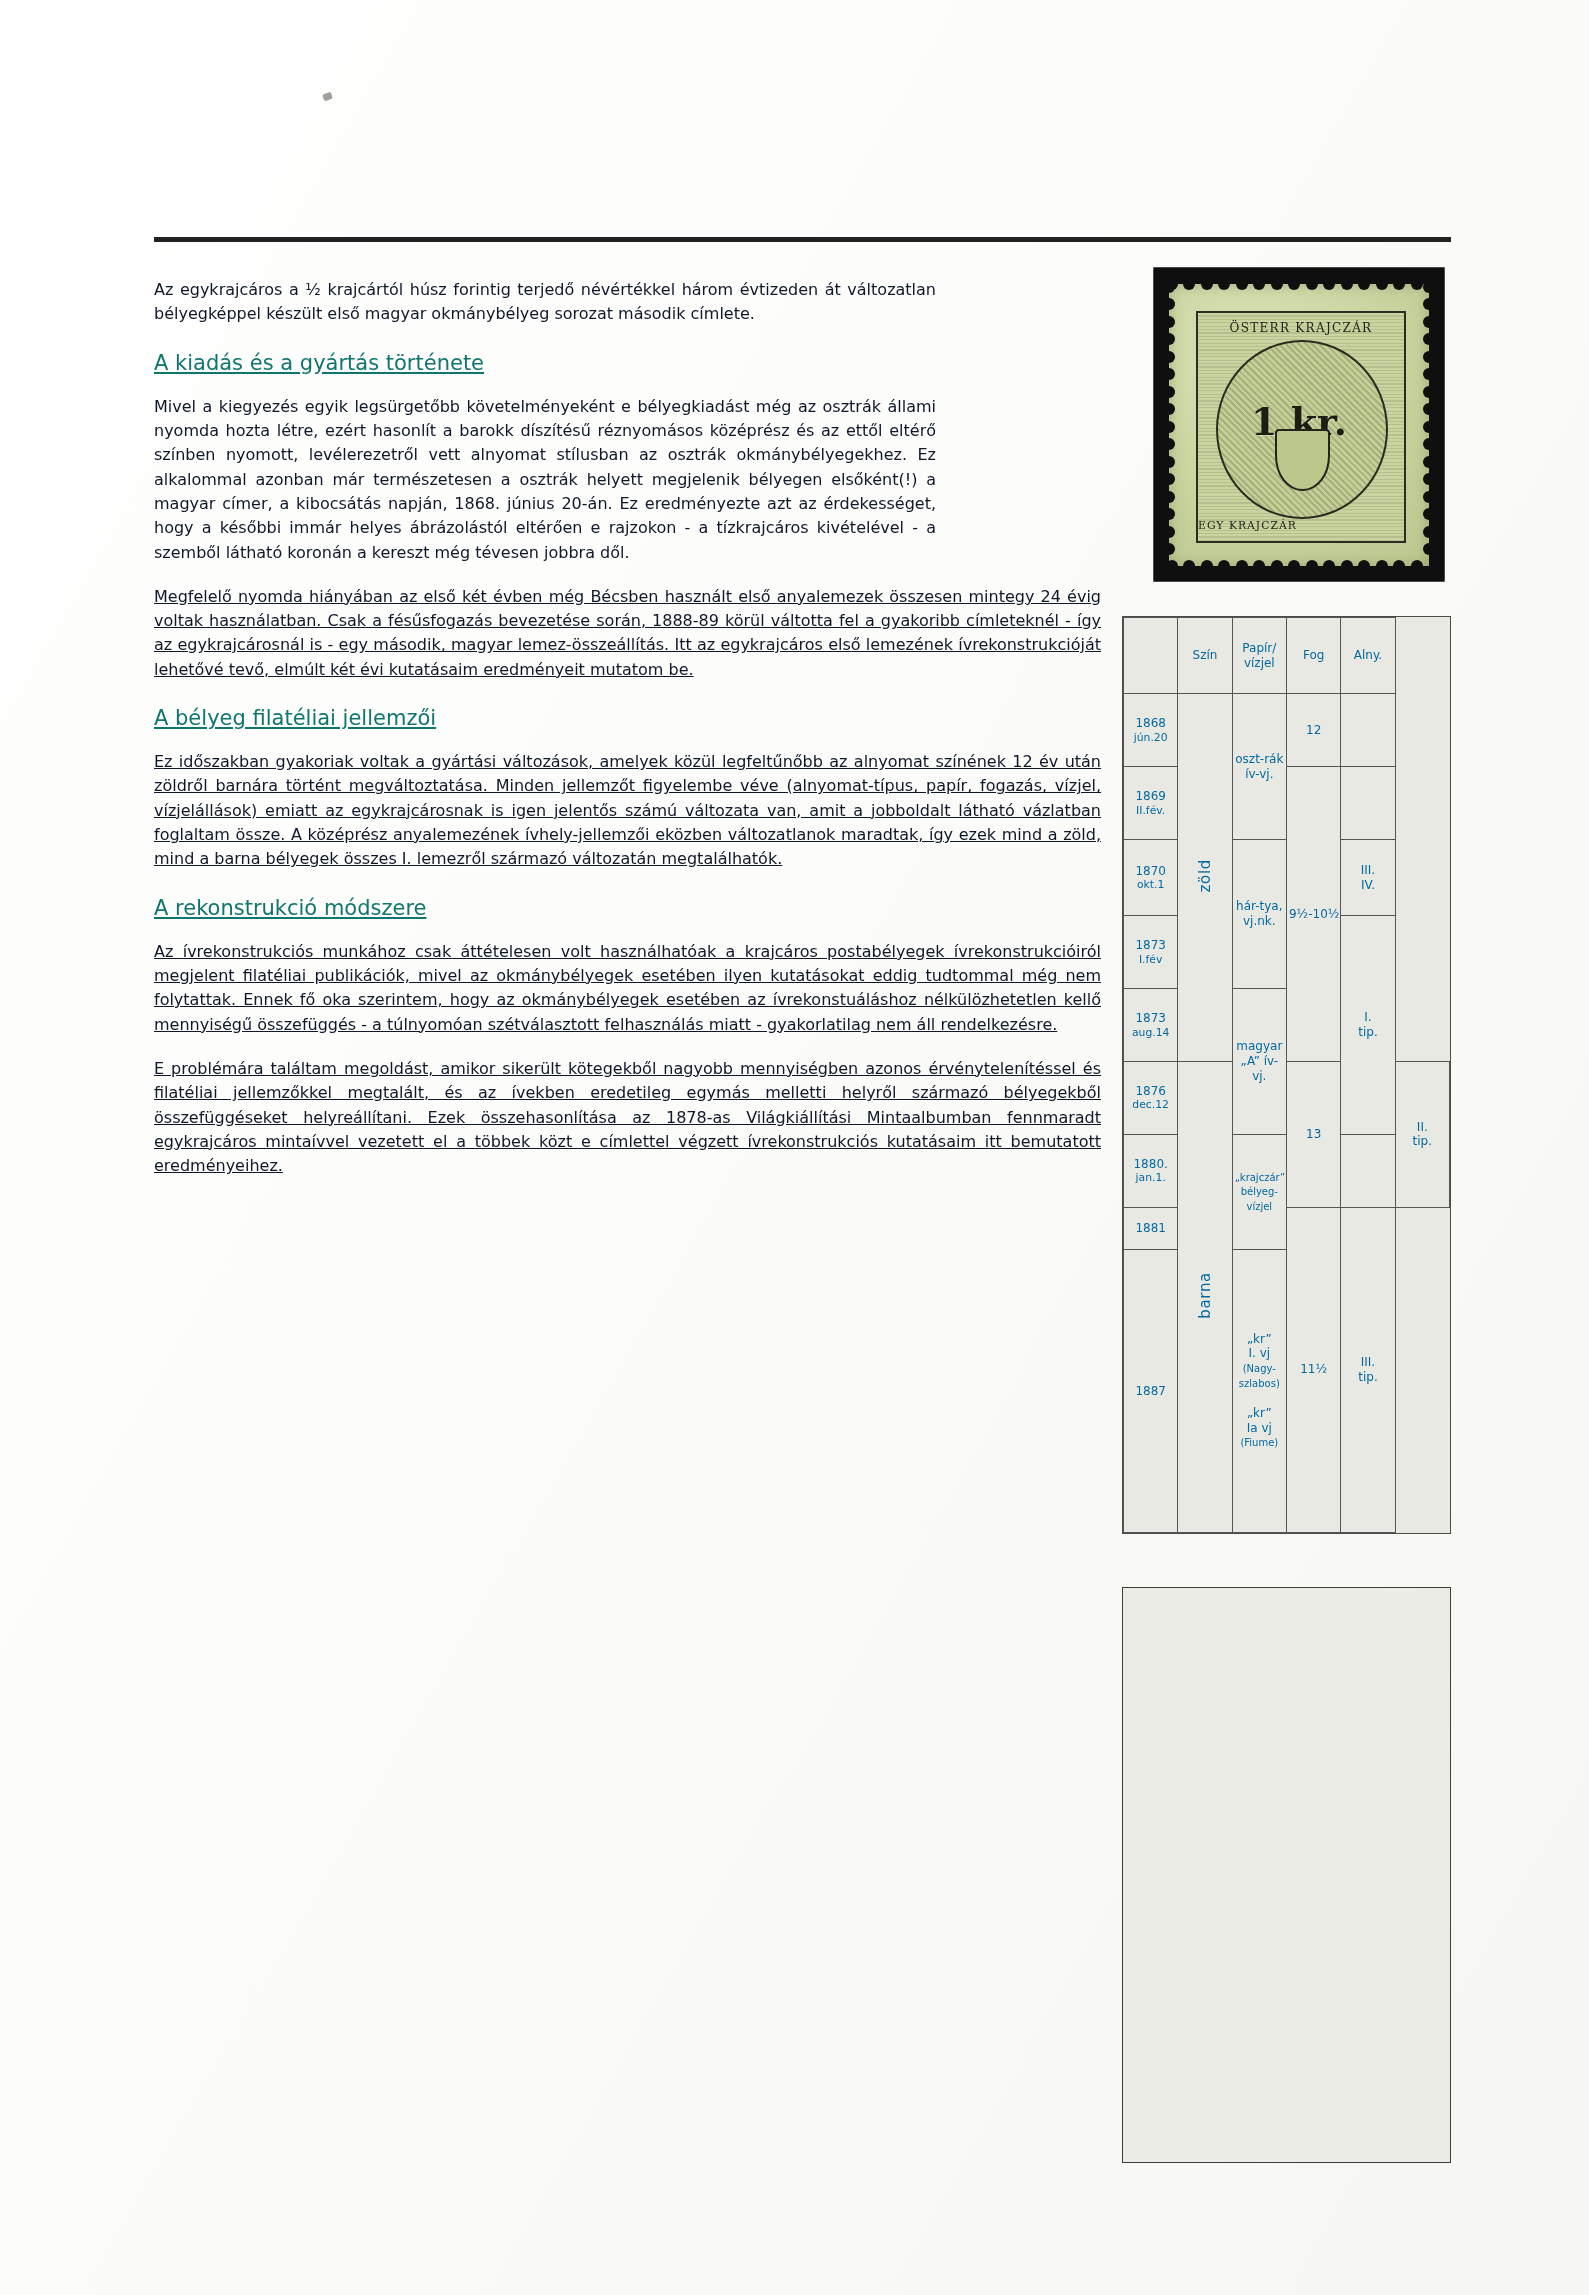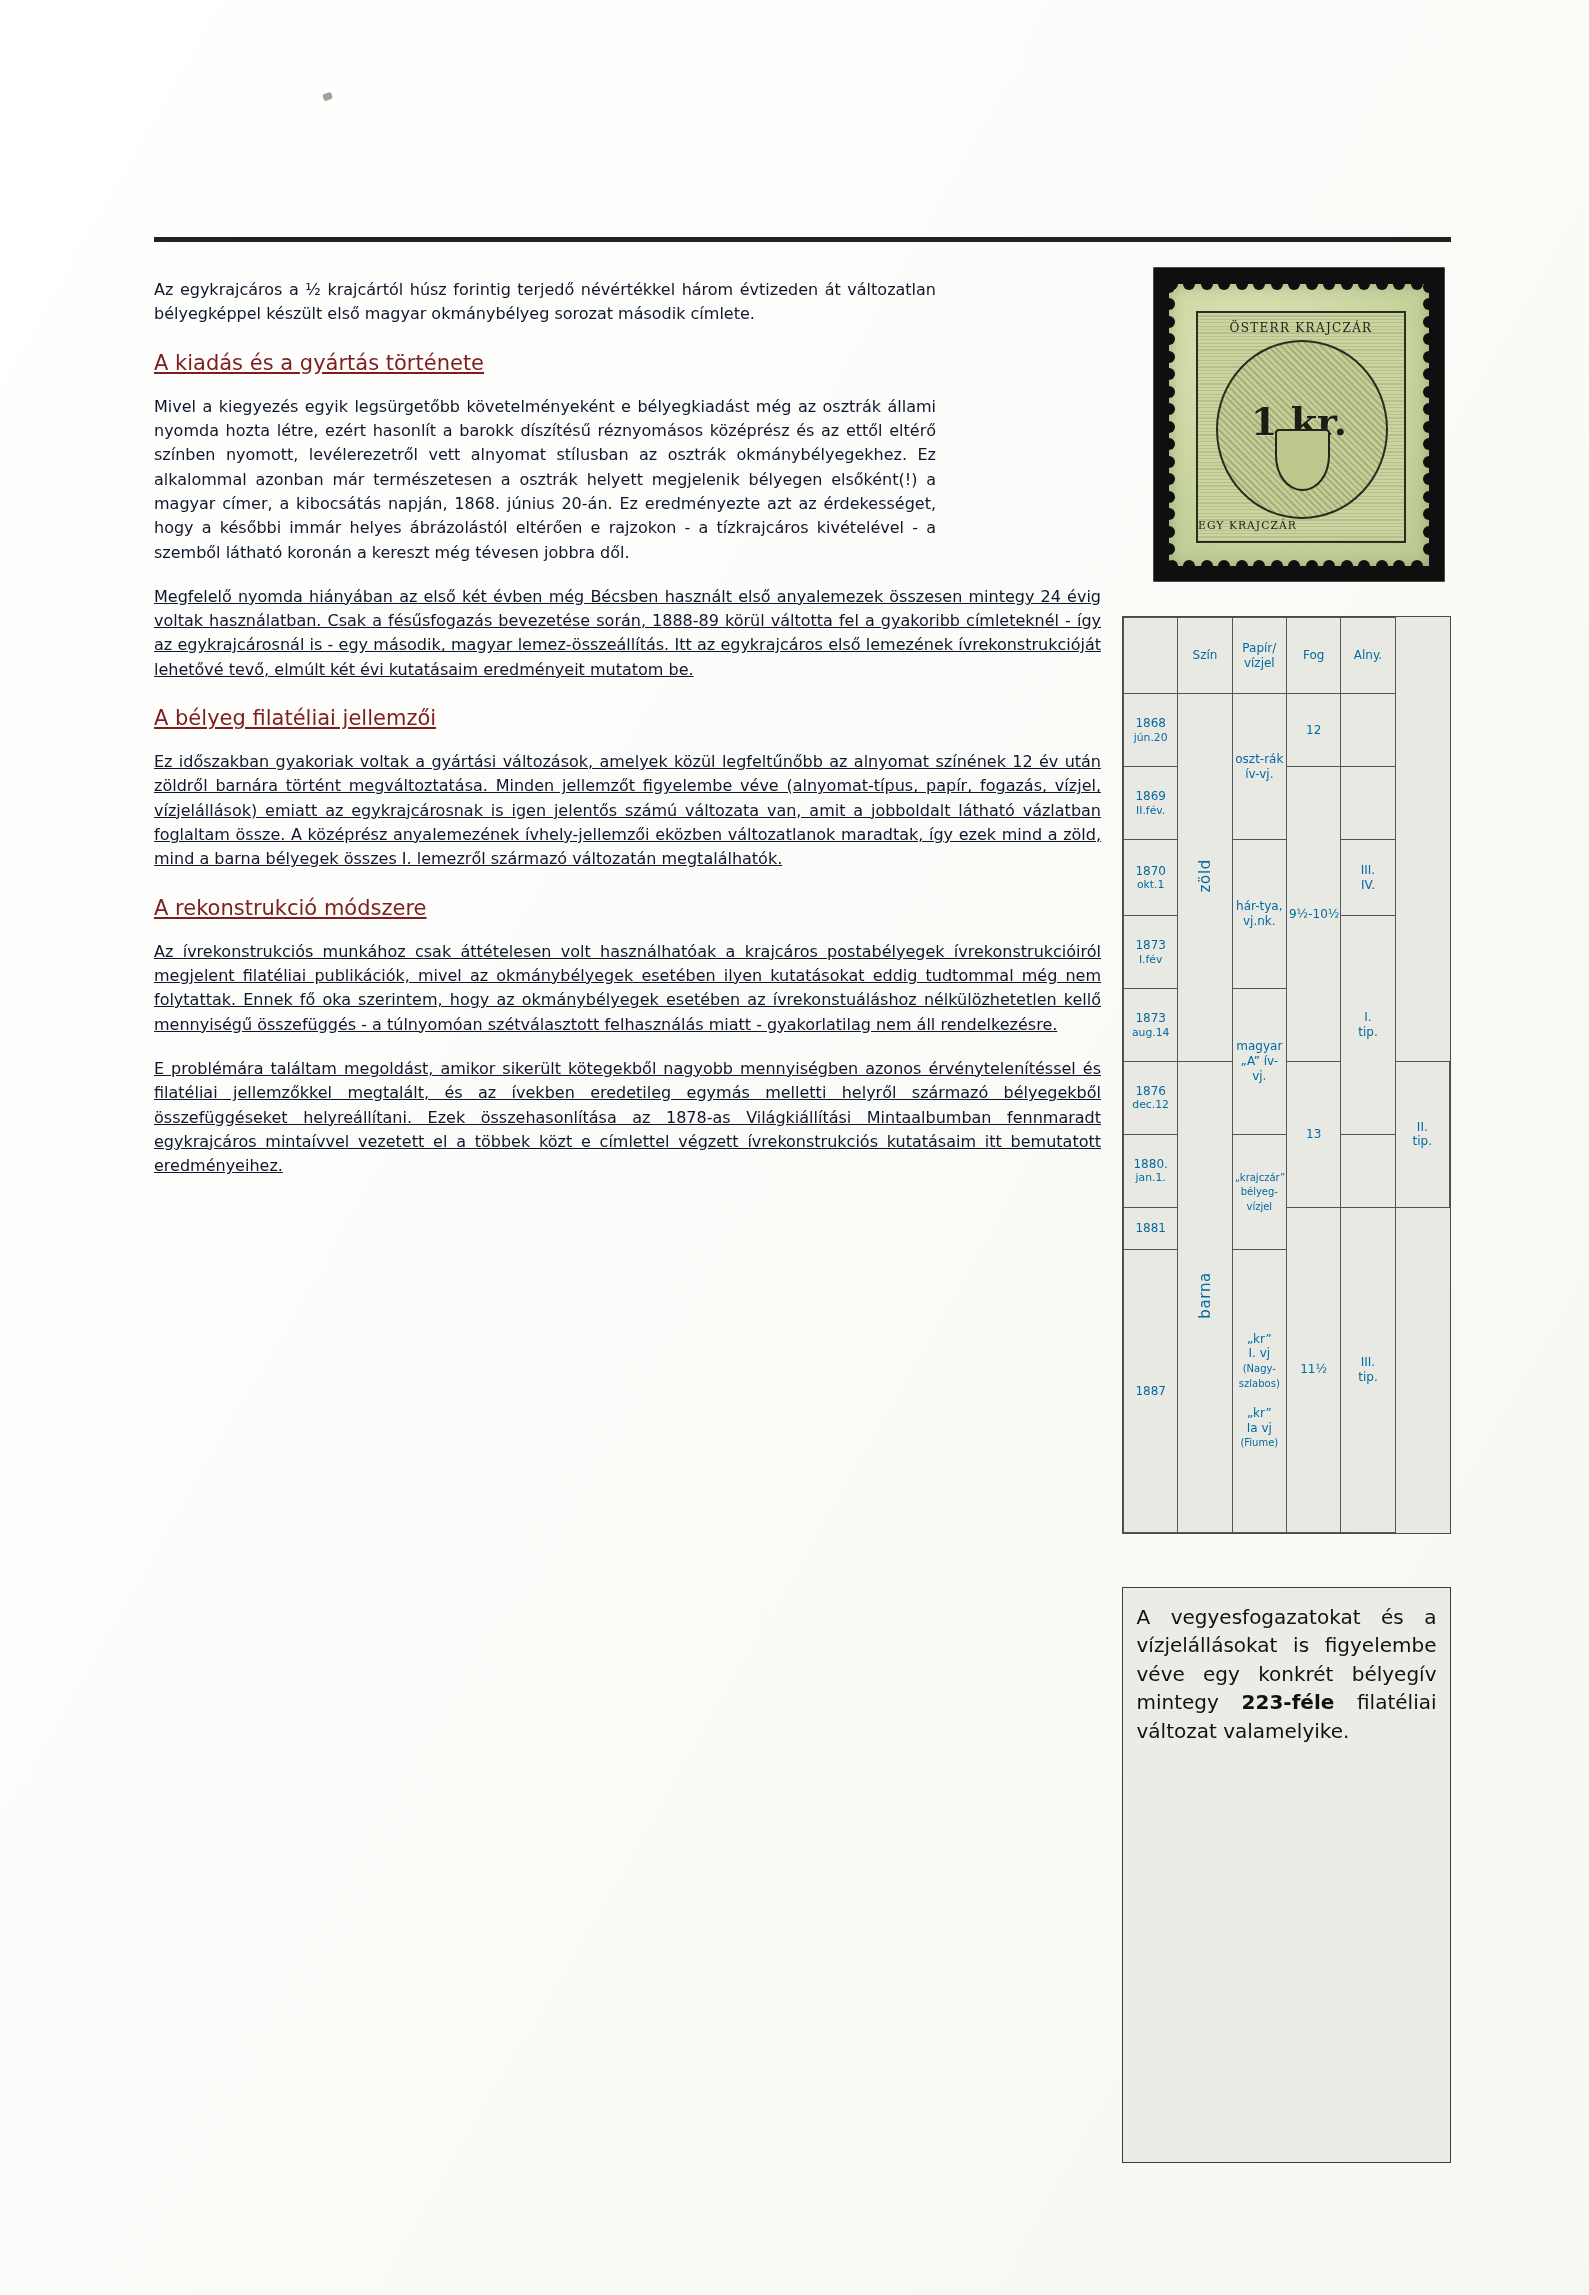--- a/index.html
+++ b/index.html
@@ -71,21 +71,21 @@
     text-align: justify;
     margin: 0 0 20px 0;
     color: #0f172a;
   }
   h2.section {
     font-family: "DejaVu Sans", sans-serif;
     font-size: 21px;
     font-weight: normal;
     text-decoration: underline;
     margin: 24px 0 20px 0;
-    color: #7f1d1d;
+    color: #0f766e;
   }
 
   
   .p-wrap-stamp { width: 782px; }
 
   
   .p-wrap-table { width: 947px; text-decoration: underline; }
 
   
   .stamp-frame {
@@ -474,18 +474,15 @@
             <span>Ia vj</span><br>
             <span class="small">(Fiume)</span>
           </div>
         </td>
       </tr>
     </tbody>
       </table>
   </div>
 
   <div class="notebox">
-    <p>
-      <span>A vegyesfogazatokat és a vízjelállásokat is figyelembe véve egy konkrét bélyegív mintegy </span><b>223-féle</b><span> filatéliai változat valamelyike.</span>
-    </p>
   </div>
 </div>
 
 
 </body></html>

